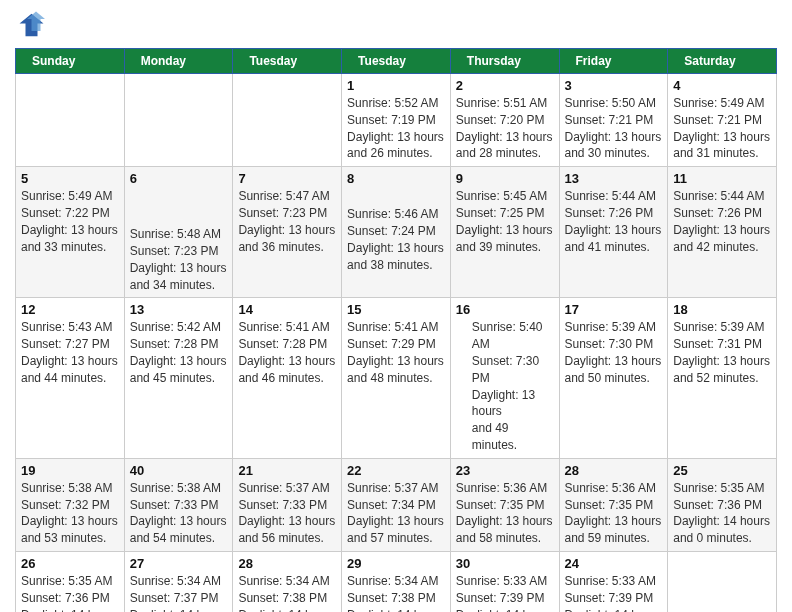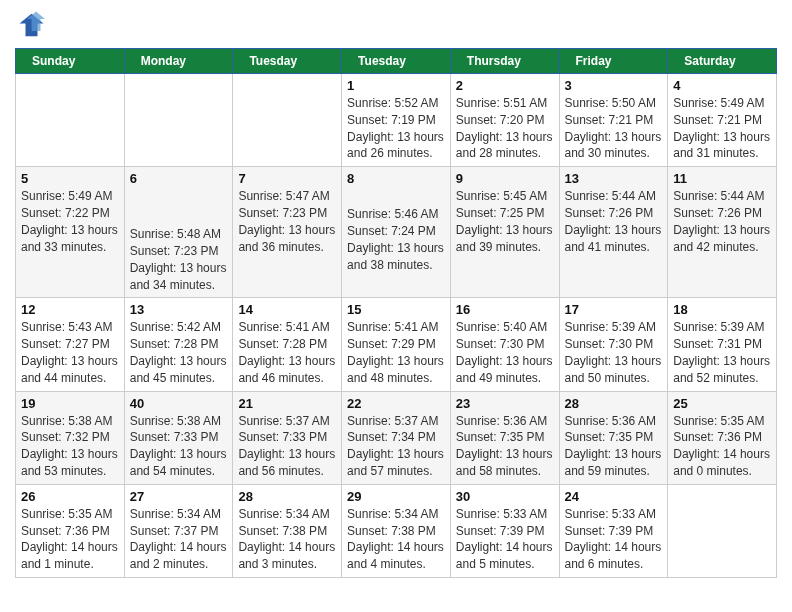--- a/index.html
+++ b/index.html
@@ -226,21 +226,21 @@
         </td>
         <td>
           <div class="day-num">15</div>
           <div class="cell-content" style="white-space: pre-line;">Sunrise: 5:41 AM
 Sunset: 7:29 PM
 Daylight: 13 hours
 and 48 minutes.</div>
         </td>
         <td>
           <div class="day-num">16</div>
-          <div class="cell-content" style="white-space: pre-line;">Sunrise: 5:40 AM
+          <div class="cell-content" style="white-space: pre-line; margin-left: 16px;">Sunrise: 5:40 AM
 Sunset: 7:30 PM
 Daylight: 13 hours
 and 49 minutes.</div>
         </td>
         <td>
           <div class="day-num">17</div>
           <div class="cell-content" style="white-space: pre-line;">Sunrise: 5:39 AM
 Sunset: 7:30 PM
 Daylight: 13 hours
 and 50 minutes.</div>

